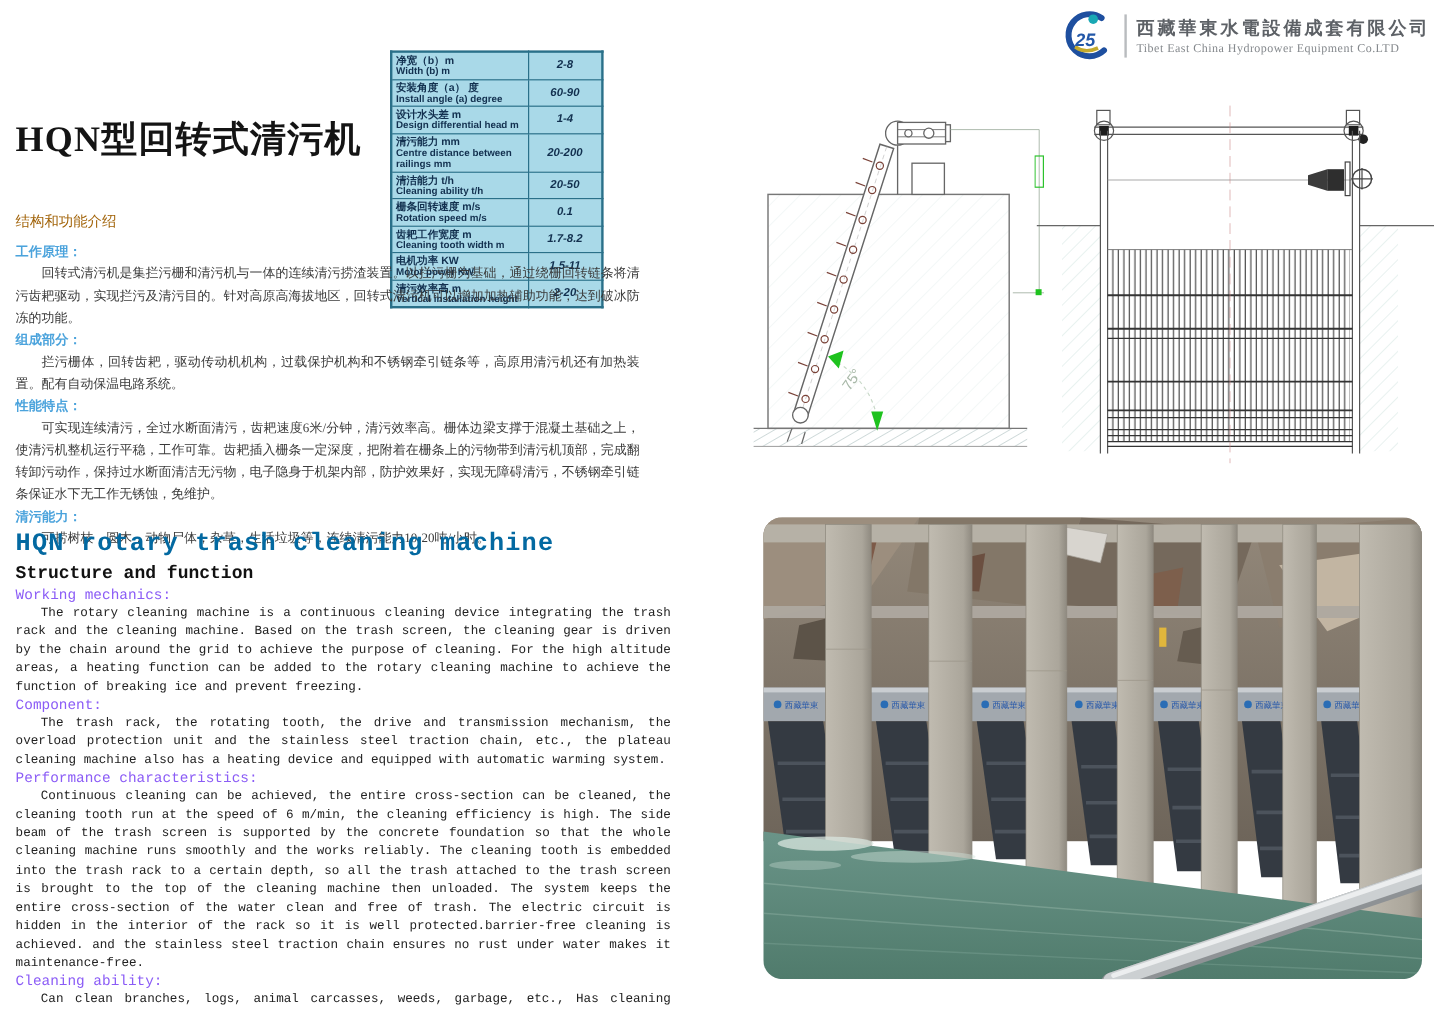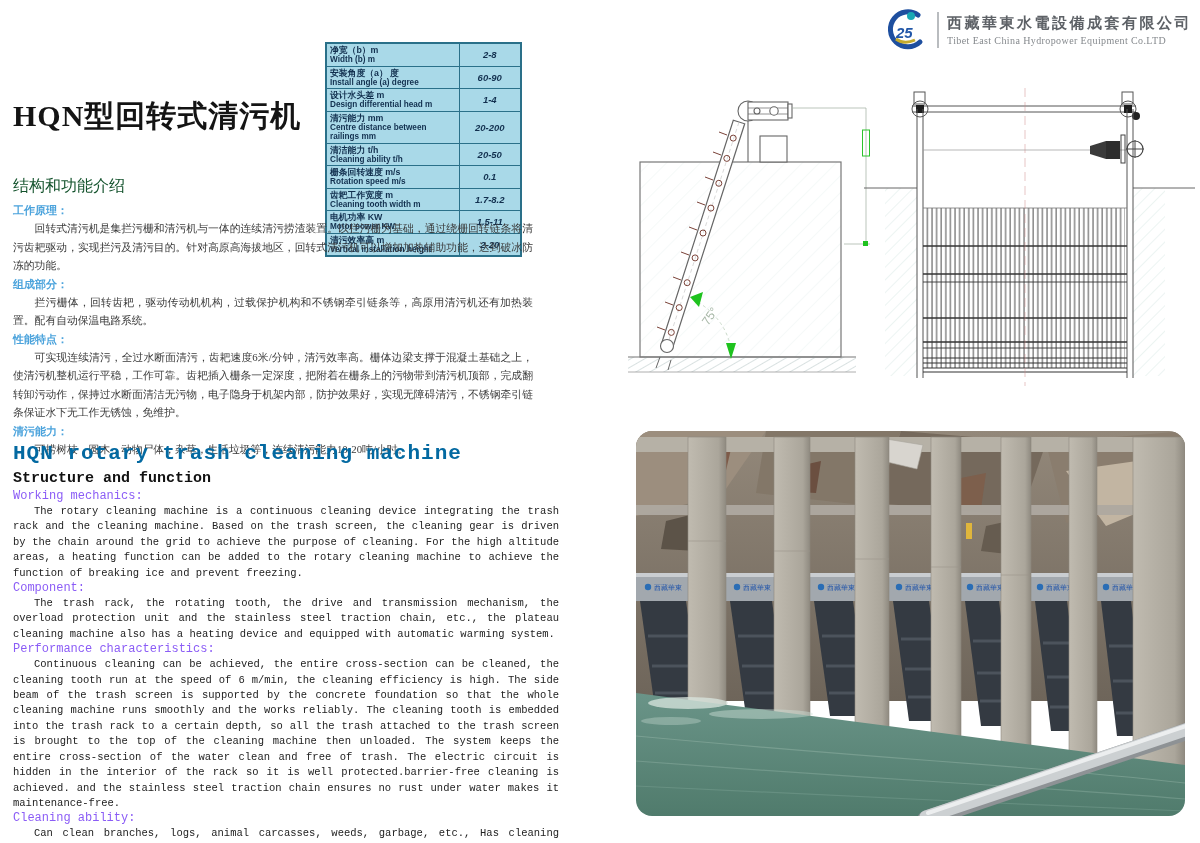--- a/index.html
+++ b/index.html
@@ -9,34 +9,34 @@
     font-family:"Liberation Sans", sans-serif; overflow:hidden;
   }
 
   
   .brand { position:absolute; top:8px; right:8px; display:flex; align-items:center; gap:8px; }
   .brand .sep { width:2px; height:36px; background:#b9bcbf; }
   .brand-text .zh { font-size:15px; font-weight:bold; color:#5d6166; letter-spacing:2.5px; font-family:"Liberation Serif", serif; }
   .brand-text .en { font-size:10px; color:#85898d; letter-spacing:0.4px; margin-top:2px; font-family:"Liberation Serif", serif; }
 
   
-  .spec { position:absolute; left:325px; top:42px; width:197px; border-collapse:collapse; }
+  .spec { position:absolute; left:325px; top:42px; width:178px; border-collapse:collapse; }
   .spec td {
     background:#a9d9e8; border:1px solid #2a7089; vertical-align:middle;
     padding:1px 3px; color:#12304f;
   }
   .spec { border:2px solid #2a7089; }
   .spec .lz { font-size:8.8px; font-weight:bold; line-height:1.15; }
   .spec .le { font-size:8.2px; font-weight:bold; line-height:1.15; }
   .spec .val { width:62px; text-align:center; font-size:9.5px; font-weight:bold;font-style:italic; }
 
   
   .zh-title { position:absolute; left:13px; top:96px; font-size:30px; color:#141414;
     font-family:"Liberation Serif", serif; letter-spacing:1px; font-weight:bold; }
-  .zh-sub { position:absolute; left:13px; top:176px; font-size:16px; color:#14532d;
+  .zh-sub { position:absolute; left:13px; top:176px; font-size:12px; color:#a16207;
     font-family:"Liberation Serif", serif; font-weight:normal; }
   .zh-flow { position:absolute; left:13px; top:203px; width:520px; font-family:"Liberation Serif", serif; }
   .zh-flow .h { font-size:11px; line-height:15px; color:#4ba3dc; font-weight:bold;font-family:Liberation Serif, serif; }
   .zh-flow p { font-size:10.8px; line-height:18.5px; color:#3a3a3a; text-align:justify;
     text-indent:2em; margin:1px 0 2px; }
 
   
   .en-flow { position:absolute; left:13px; top:441px; width:546px; font-family:"Liberation Mono", monospace; }
   .en-flow .t1 { font-size:21px; line-height:26px; font-weight:bold; color:#0369a1; letter-spacing:1px; }
   .en-flow .t2 { font-size:15px; line-height:20px; font-weight:bold; color:#111; margin-top:2px; }

